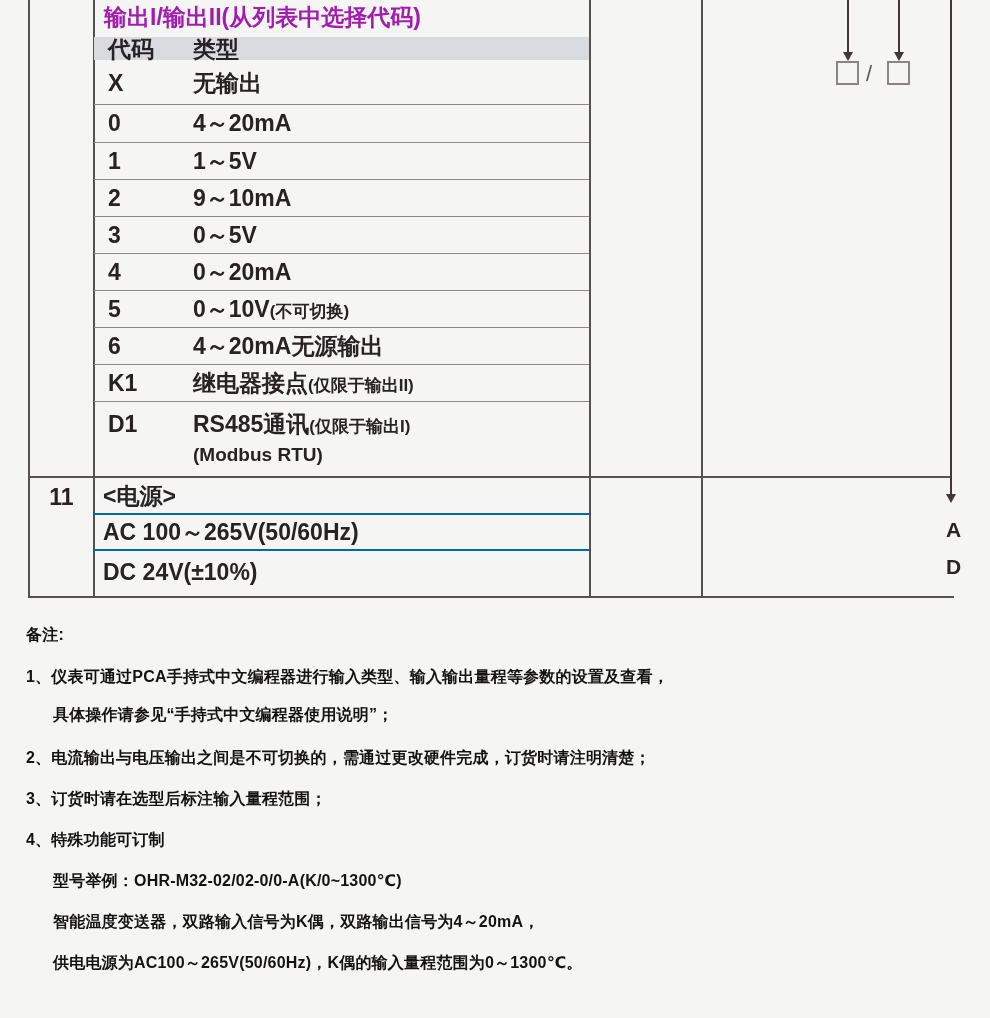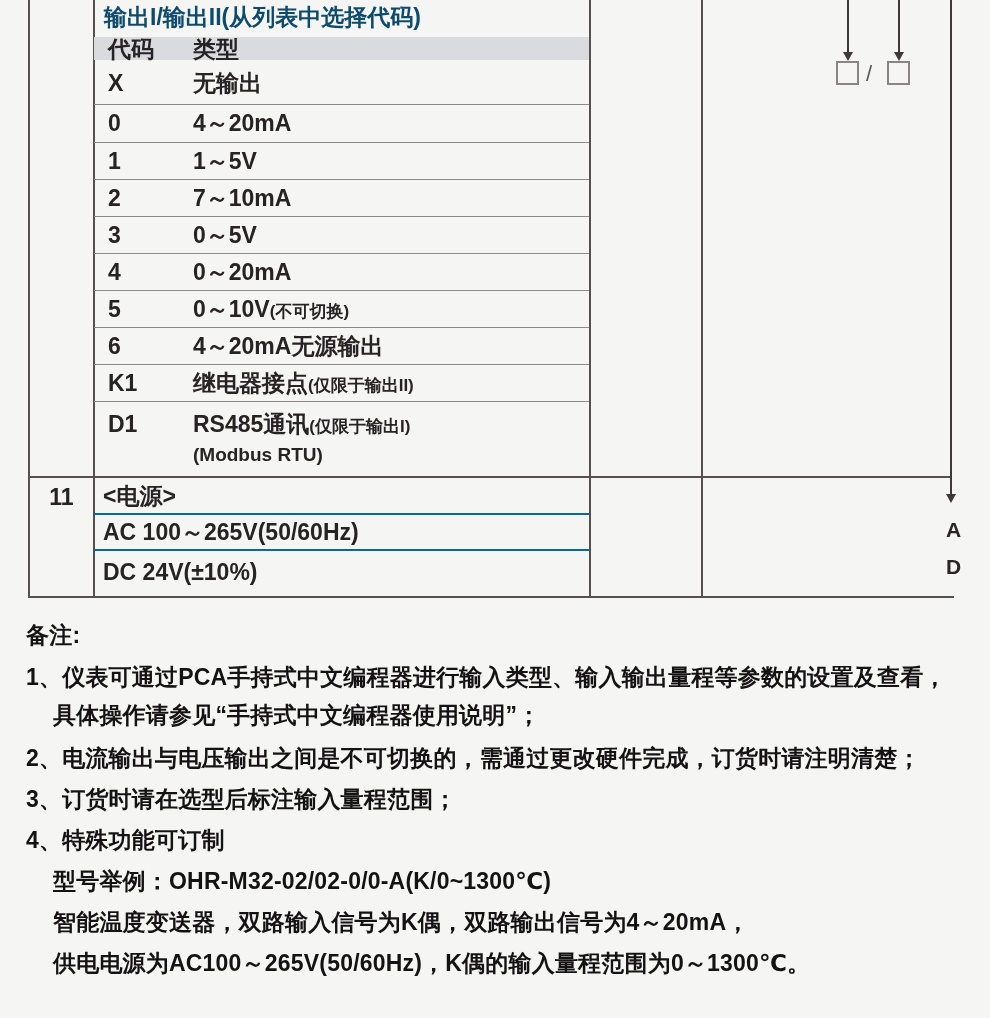--- a/index.html
+++ b/index.html
@@ -12,21 +12,21 @@
   }
   .page{position:relative;width:990px;height:1018px;background:#f5f5f4;}
 
   
   .vline{position:absolute;width:2px;background:#56504e;}
   .hline{position:absolute;height:2px;background:#56504e;}
 
   
   .hdr-row{
     position:absolute;left:95px;top:0;width:494px;height:36px;
-    line-height:34px;font-size:23px;font-weight:600;color:#0c4a6e;
+    line-height:34px;font-size:23px;font-weight:600;color:#a21caf;
     padding-left:9px;box-sizing:border-box;white-space:nowrap;
   }
   .band{
     position:absolute;left:94px;top:37px;width:495px;height:23px;
     background:#d9dbde;line-height:25px;font-size:23px;font-weight:600;
   }
   .band .code-col{position:absolute;left:14px;}
   .band .type-col{position:absolute;left:99px;}
 
   
@@ -66,21 +66,21 @@
   }
   .slash{
     position:absolute;font-size:22px;font-weight:500;color:#5c5757;
   }
   .pcode{
     position:absolute;font-size:21px;font-weight:600;color:#2b2425;
   }
 
   
   .note{
-    position:absolute;left:26px;font-size:23px;font-weight:700;color:#141213;
+    position:absolute;left:26px;font-size:16px;font-weight:700;color:#141213;
     line-height:30px;white-space:nowrap;letter-spacing:0.2px;
   }
   .note.indent{left:53px;}
 </style>
 </head>
 <body>
 
 <div class="page">
 
   <div class="vline" style="left:28px;top:0;height:597px"></div>
@@ -105,21 +105,21 @@
   <div class="row" style="top:105px;height:38px;line-height:37px">
     <span class="code">0</span>
     <span class="type"><span>4～20mA</span></span>
   </div>
   <div class="row" style="top:143px;height:37px;line-height:36px">
     <span class="code">1</span>
     <span class="type"><span>1～5V</span></span>
   </div>
   <div class="row" style="top:180px;height:37px;line-height:36px">
     <span class="code">2</span>
-    <span class="type"><span>7～10mA</span></span>
+    <span class="type"><span>9～10mA</span></span>
   </div>
   <div class="row" style="top:217px;height:37px;line-height:36px">
     <span class="code">3</span>
     <span class="type"><span>0～5V</span></span>
   </div>
   <div class="row" style="top:254px;height:37px;line-height:36px">
     <span class="code">4</span>
     <span class="type"><span>0～20mA</span></span>
   </div>
   <div class="row" style="top:291px;height:37px;line-height:36px">

